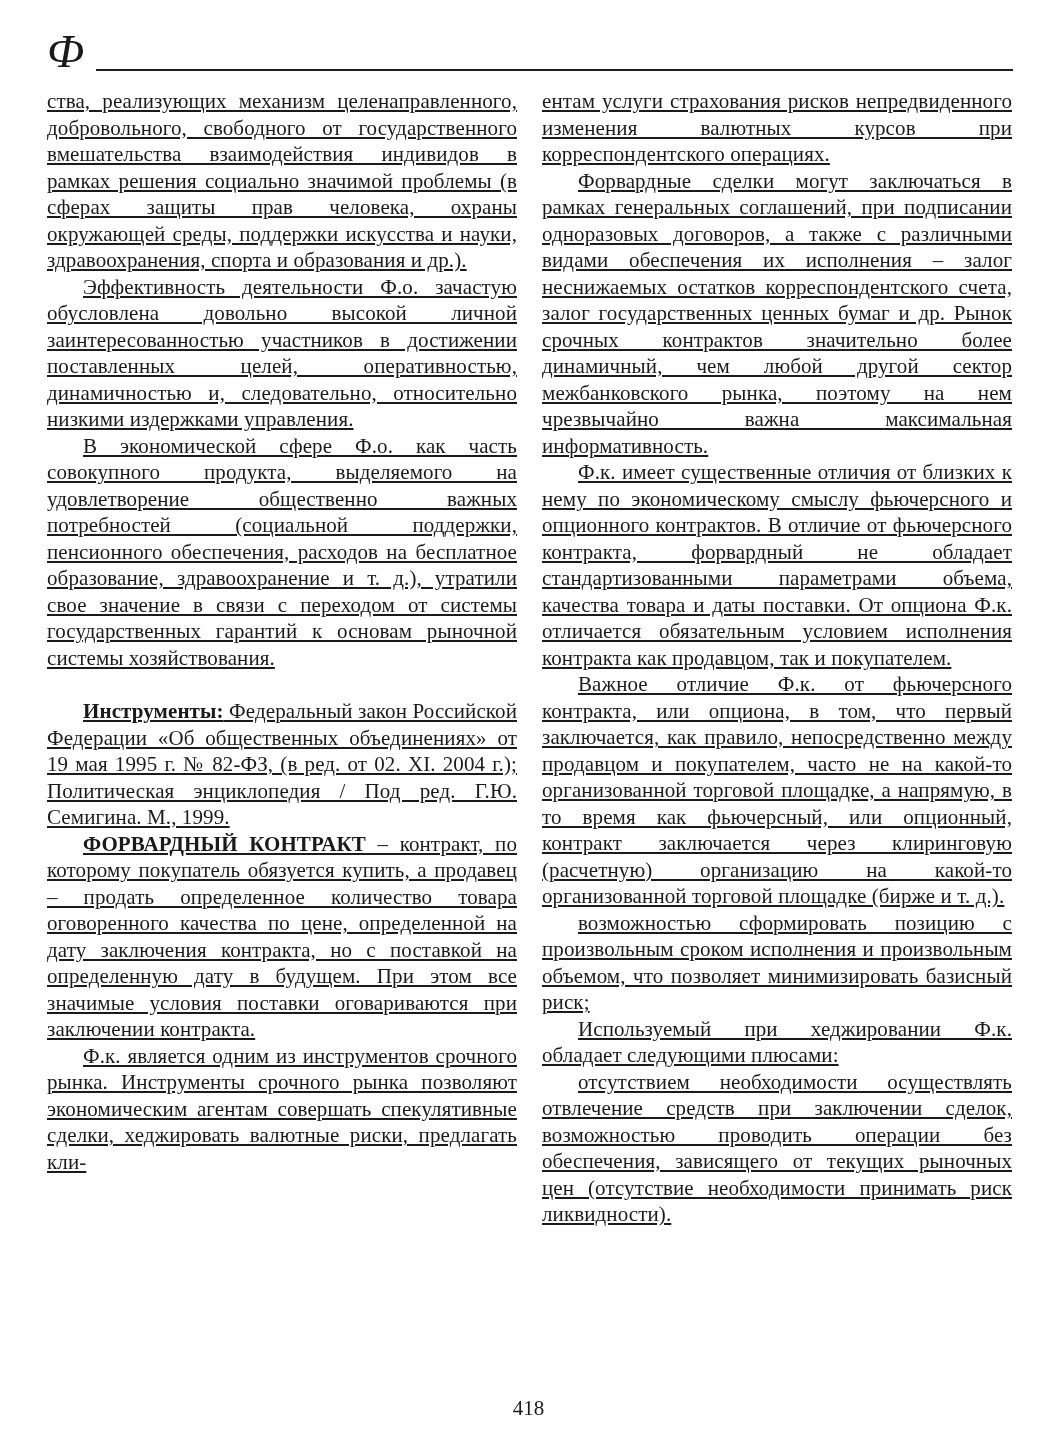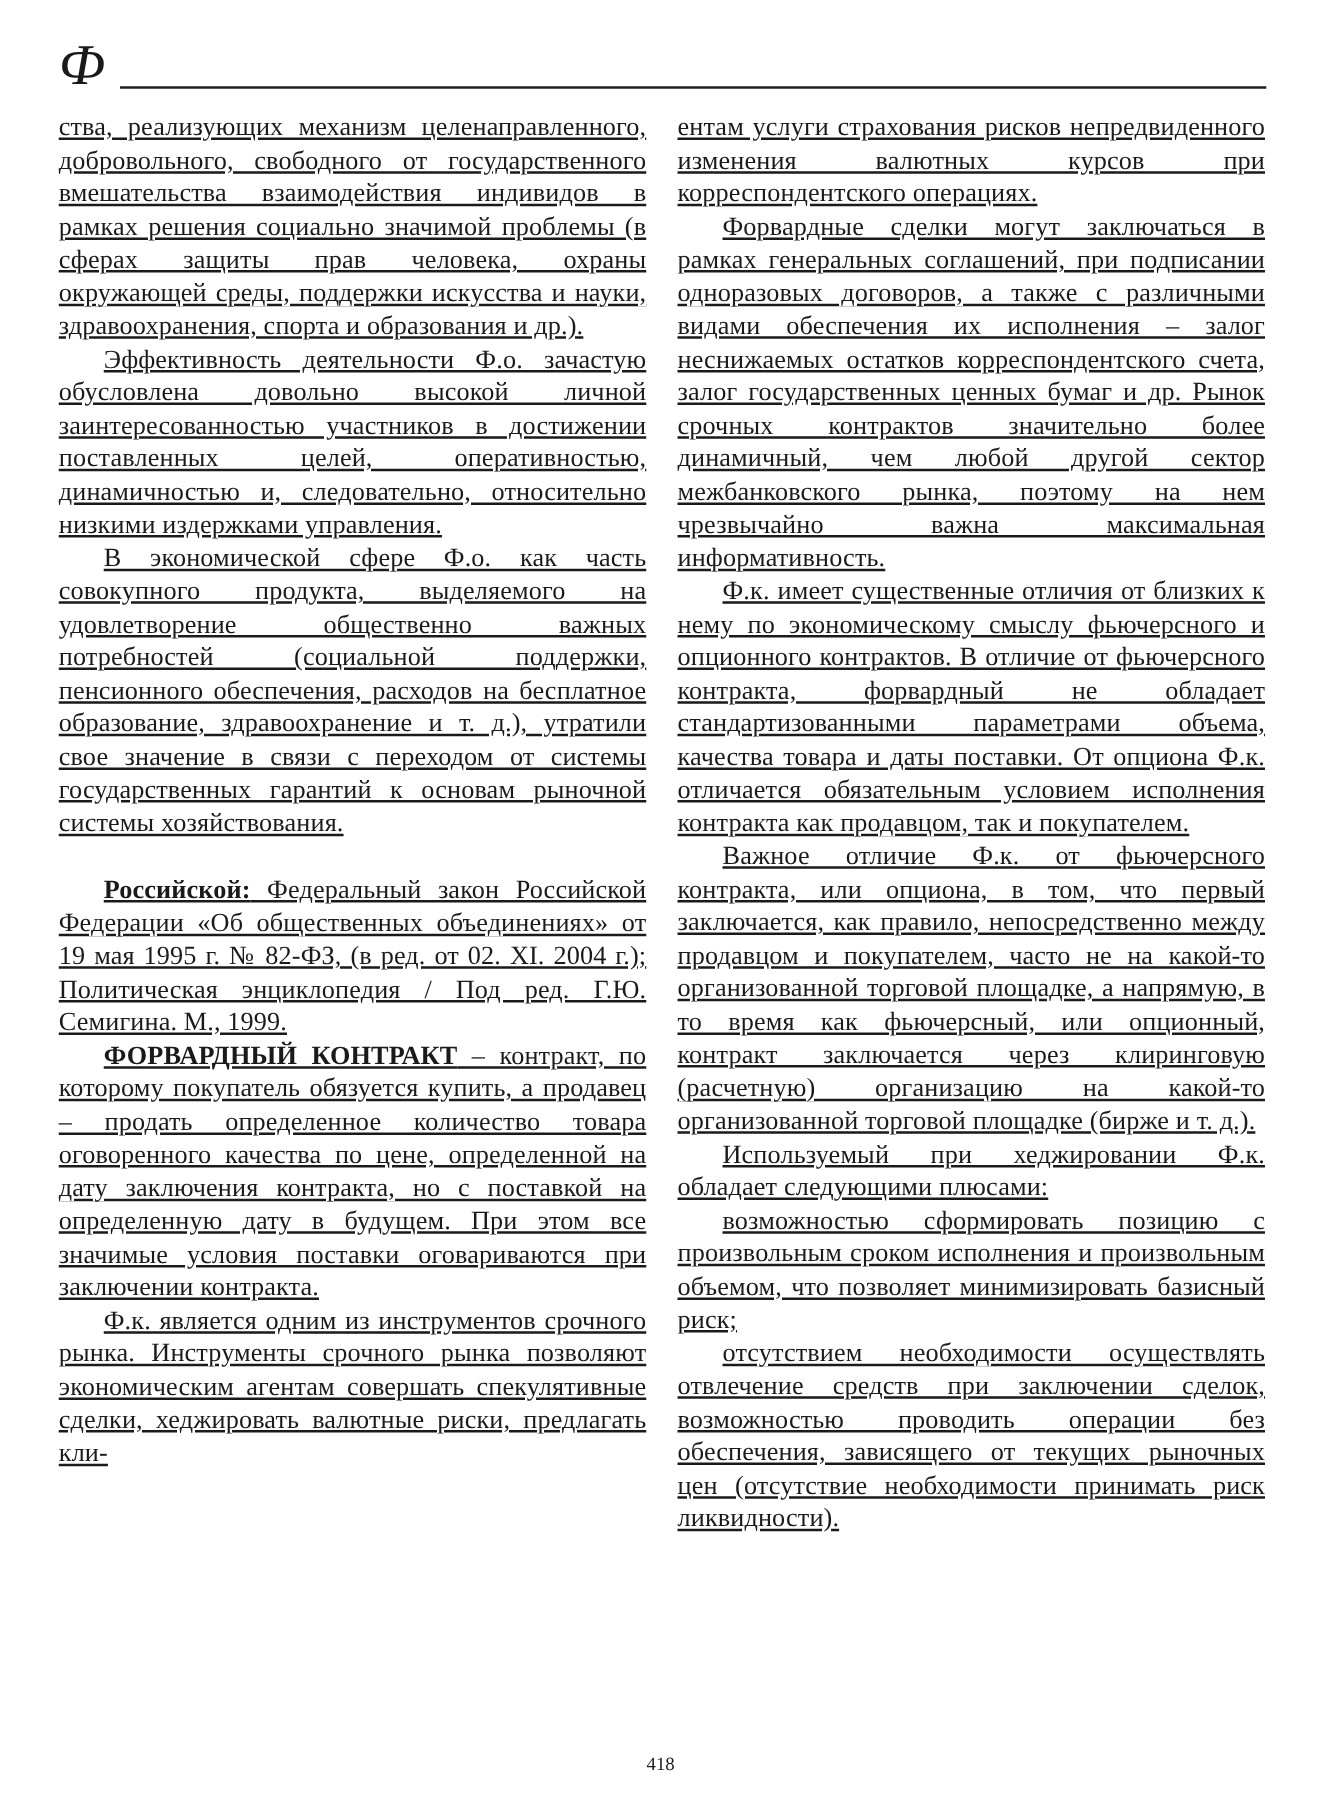--- a/index.html
+++ b/index.html
@@ -65,52 +65,52 @@
   }
   .b {
     font-weight: bold;
   }
   .page-number {
     position: absolute;
     left: 0;
     bottom: 32px;
     width: 100%;
     text-align: center;
-    font-size: 15px;
+    font-size: 21px;
     color: #1a1a1a;
   }
 </style>
 </head>
 <body>
 
 <div class="page">
 
   <header class="page-header">
     <span class="section-letter">Ф</span>
     <span class="header-rule"></span>
   </header>
 
   <div class="columns">
 
     <div class="col">
       <p class="p">ства, реализующих механизм целенаправленного, добровольного, свободного от государственного вмешательства взаимодействия индивидов в рамках решения социально значимой проблемы (в сферах защиты прав человека, охраны окружающей среды, поддержки искусства и науки, здравоохранения, спорта и образования и др.).</p>
       <p class="p indent">Эффективность деятельности Ф.о. зачастую обусловлена довольно высокой личной заинтересованностью участников в достижении поставленных целей, оперативностью, динамичностью и, следовательно, относительно низкими издержками управления.</p>
       <p class="p indent">В экономической сфере Ф.о. как часть совокупного продукта, выделяемого на удовлетворение общественно важных потребностей (социальной поддержки, пенсионного обеспечения, расходов на бесплатное образование, здравоохранение и т. д.), утратили свое значение в связи с переходом от системы государственных гарантий к основам рыночной системы хозяйствования.</p>
-      <p class="p indent gap-1"><span class="b">Российской:</span><span> Федеральный закон Российской Федерации «Об общественных объединениях» от 19 мая 1995 г. № 82-ФЗ, (в ред. от 02. XI. 2004 г.); Политическая энциклопедия / Под ред. Г.Ю. Семигина. М., 1999.</span></p>
+      <p class="p indent gap-1"><span class="b">Инструменты:</span><span> Федеральный закон Российской Федерации «Об общественных объединениях» от 19 мая 1995 г. № 82-ФЗ, (в ред. от 02. XI. 2004 г.); Политическая энциклопедия / Под ред. Г.Ю. Семигина. М., 1999.</span></p>
       <p class="p indent gap-2"><span class="b">ФОРВАРДНЫЙ КОНТРАКТ</span><span> – контракт, по которому покупатель обязуется купить, а продавец – продать определенное количество товара оговоренного качества по цене, определенной на дату заключения контракта, но с поставкой на определенную дату в будущем. При этом все значимые условия поставки оговариваются при заключении контракта.</span></p>
       <p class="p indent">Ф.к. является одним из инструментов срочного рынка. Инструменты срочного рынка позволяют экономическим агентам совершать спекулятивные сделки, хеджировать валютные риски, предлагать кли-</p>
     </div>
 
     <div class="col">
       <p class="p">ентам услуги страхования рисков непредвиденного изменения валютных курсов при корреспондентского операциях.</p>
       <p class="p indent">Форвардные сделки могут заключаться в рамках генеральных соглашений, при подписании одноразовых договоров, а также с различными видами обеспечения их исполнения – залог неснижаемых остатков корреспондентского счета, залог государственных ценных бумаг и др. Рынок срочных контрактов значительно более динамичный, чем любой другой сектор межбанковского рынка, поэтому на нем чрезвычайно важна максимальная информативность.</p>
       <p class="p indent">Ф.к. имеет существенные отличия от близких к нему по экономическому смыслу фьючерсного и опционного контрактов. В отличие от фьючерсного контракта, форвардный не обладает стандартизованными параметрами объема, качества товара и даты поставки. От опциона Ф.к. отличается обязательным условием исполнения контракта как продавцом, так и покупателем.</p>
       <p class="p indent">Важное отличие Ф.к. от фьючерсного контракта, или опциона, в том, что первый заключается, как правило, непосредственно между продавцом и покупателем, часто не на какой-то организованной торговой площадке, а напрямую, в то время как фьючерсный, или опционный, контракт заключается через клиринговую (расчетную) организацию на какой-то организованной торговой площадке (бирже и т. д.).</p>
+      <p class="p indent">возможностью сформировать позицию с произвольным сроком исполнения и произвольным объемом, что позволяет минимизировать базисный риск;</p>
       <p class="p indent">Используемый при хеджировании Ф.к. обладает следующими плюсами:</p>
-      <p class="p indent">возможностью сформировать позицию с произвольным сроком исполнения и произвольным объемом, что позволяет минимизировать базисный риск;</p>
       <p class="p indent">отсутствием необходимости осуществлять отвлечение средств при заключении сделок, возможностью проводить операции без обеспечения, зависящего от текущих рыночных цен (отсутствие необходимости принимать риск ликвидности).</p>
     </div>
 
   </div>
 
   <div class="page-number">418</div>
 
 </div>
 
 </body></html>

